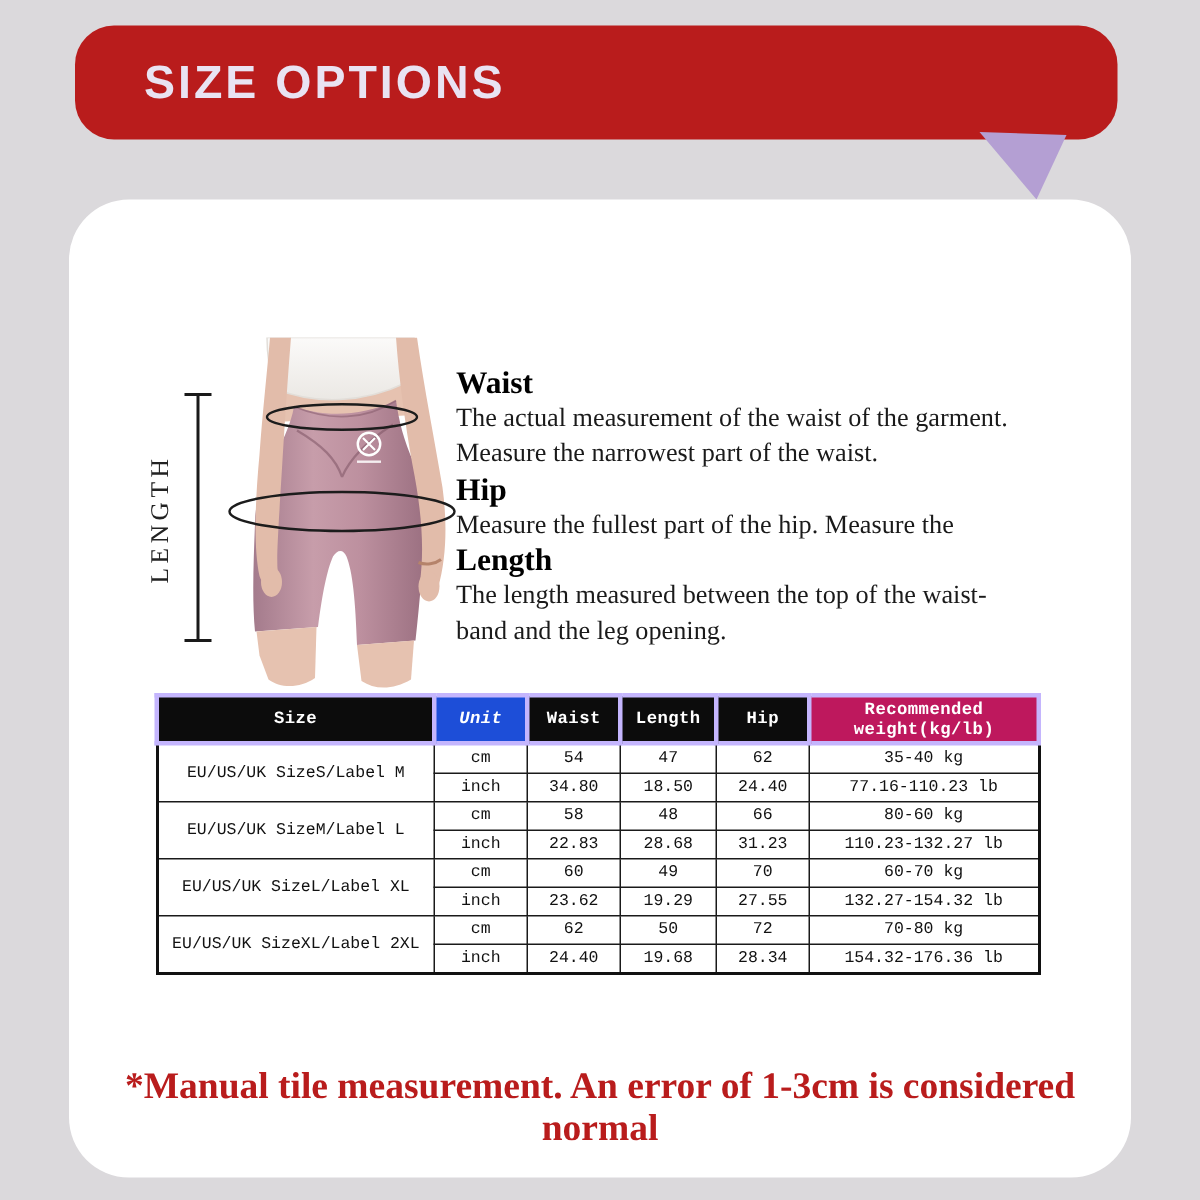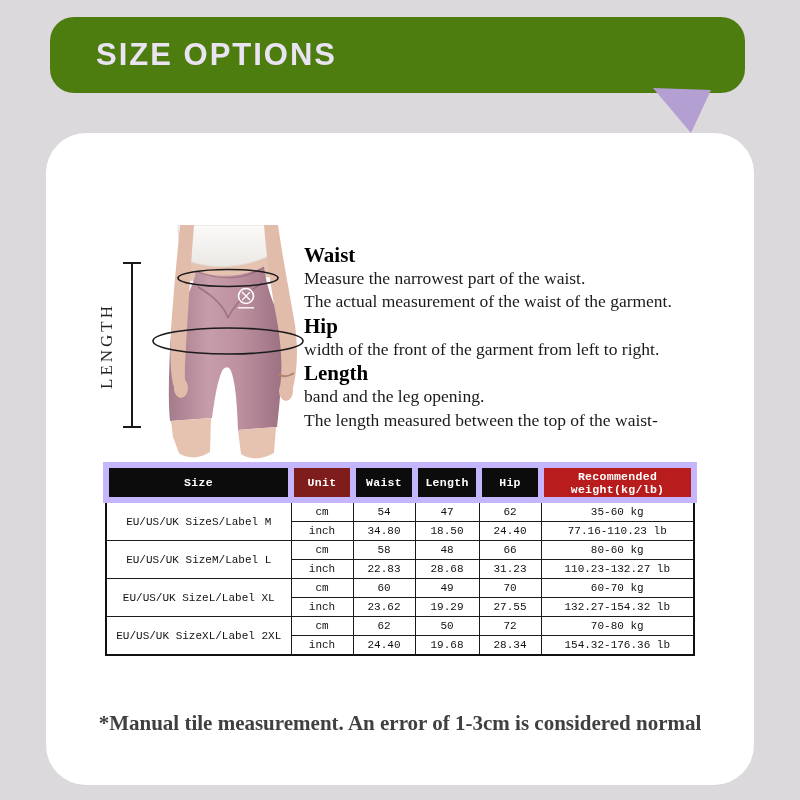--- a/index.html
+++ b/index.html
@@ -39,41 +39,41 @@
   .desc-h{font-weight:700;font-size:21px;line-height:24px;color:#000;}
   .desc-t{font-size:17.5px;line-height:23.4px;color:#1a1a1a;}
   
   .table-wrap{position:absolute;left:57px;top:329px;width:590px;}
   table{border-collapse:collapse;width:590px;table-layout:fixed;
         font-family:"Liberation Mono", monospace;border:2px solid #111;}
   col.c-size{width:185px;} col.c-unit{width:62px;} col.c-waist{width:62px;}
   col.c-len{width:64px;} col.c-hip{width:62px;} col.c-wt{width:153px;}
   th{
     height:29px;font-size:11.5px;font-weight:700;letter-spacing:0.3px;
-    border:6px solid #c4b5fd;padding:0;
+    border:3px solid #c4b5fd;padding:0;
   }
   td{
     height:18px;font-size:11px;text-align:center;vertical-align:middle;
     border:1px solid #1a1a1a;padding:0 2px;color:#111;white-space:nowrap;
   }
   
   .footnote{
     position:absolute;left:0;top:578px;width:708px;text-align:center;
-    font-family:"Liberation Serif", serif;font-weight:700;font-size:21px;color:#404040;
+    font-family:"Liberation Serif", serif;font-weight:700;font-size:25px;color:#b91c1c;
   }
   
   .callout{
     font-family:"Liberation Sans", sans-serif;font-weight:700;
     fill:#0d0d0d;stroke:#ffffff;stroke-width:4.5px;paint-order:stroke;
   }
 </style>
 </head>
 <body style="background: rgb(219, 217, 220);">
 
-<div class="bubble" style="background: #4d7c0f; border-radius: 24px;">
+<div class="bubble" style="background: #b91c1c;">
   <span class="bubble-title" style="color: rgb(233, 227, 242);">SIZE OPTIONS</span>
 </div>
 <svg class="bubble-tail" viewBox="0 0 80 46">
   <polygon points="8,0 66,2 46,45" style="fill: rgb(180, 159, 211);"></polygon>
 </svg>
 
 <div class="card" style="background: rgb(255, 255, 255);">
 
   <svg class="model-svg" viewBox="0 0 172 237">
     <defs>
@@ -131,57 +131,57 @@
     <text class="callout" x="72" y="111" font-size="23" text-anchor="middle"></text>
   </svg>
 
   <div class="len-cap top"></div>
   <div class="len-line"></div>
   <div class="len-cap bot"></div>
   <div class="len-label">LENGTH</div>
 
   <div class="desc">
     <div class="desc-h">Waist</div>
+    <div class="desc-t">The actual measurement of the waist of the garment.</div>
     <div class="desc-t">Measure the narrowest part of the waist.</div>
-    <div class="desc-t">The actual measurement of the waist of the garment.</div>
     <div class="desc-h">Hip</div>
-    <div class="desc-t">width of the front of the garment from left to right.</div>
+    <div class="desc-t">Measure the fullest part of the  hip. Measure the</div>
     <div class="desc-h">Length</div>
+    <div class="desc-t">The length measured between the top of the waist-</div>
     <div class="desc-t">band and the leg opening.</div>
-    <div class="desc-t">The length measured between the top of the waist-</div>
   </div>
 
   <div class="table-wrap">
     <table>
       <colgroup>
         <col class="c-size">
           <col class="c-unit">
           <col class="c-waist">
         <col class="c-len">
           <col class="c-hip">
           <col class="c-wt">
       </colgroup>
       <thead>
         <tr>
           <th style="background: rgb(12, 12, 12); color: rgb(255, 255, 255);">Size</th>
-          <th style="background: #7f1d1d; color: rgb(255, 255, 255);">Unit</th>
+          <th style="background: #1d4ed8; color: rgb(255, 255, 255); font-style: italic;">Unit</th>
           <th style="background: rgb(12, 12, 12); color: rgb(255, 255, 255);">Waist</th>
           <th style="background: rgb(12, 12, 12); color: rgb(255, 255, 255);">Length</th>
           <th style="background: rgb(12, 12, 12); color: rgb(255, 255, 255);">Hip</th>
-          <th style="background: #b91c1c; color: rgb(255, 255, 255);">Recommended weight(kg/lb)</th>
+          <th style="background: #be185d; color: rgb(255, 255, 255);">Recommended weight(kg/lb)</th>
         </tr>
       </thead>
       <tbody>
           <tr>
             <td rowspan="2">EU/US/UK SizeS/Label M</td>
             <td>cm</td>
             <td>54</td>
             <td>47</td>
             <td>62</td>
-            <td>35-60 kg</td>
+            <td>35-40 kg</td>
           </tr>
           <tr>
             <td>inch</td>
             <td>34.80</td>
             <td>18.50</td>
             <td>24.40</td>
             <td>77.16-110.23 lb</td>
           </tr>
           <tr>
             <td rowspan="2">EU/US/UK SizeM/Label L</td>

